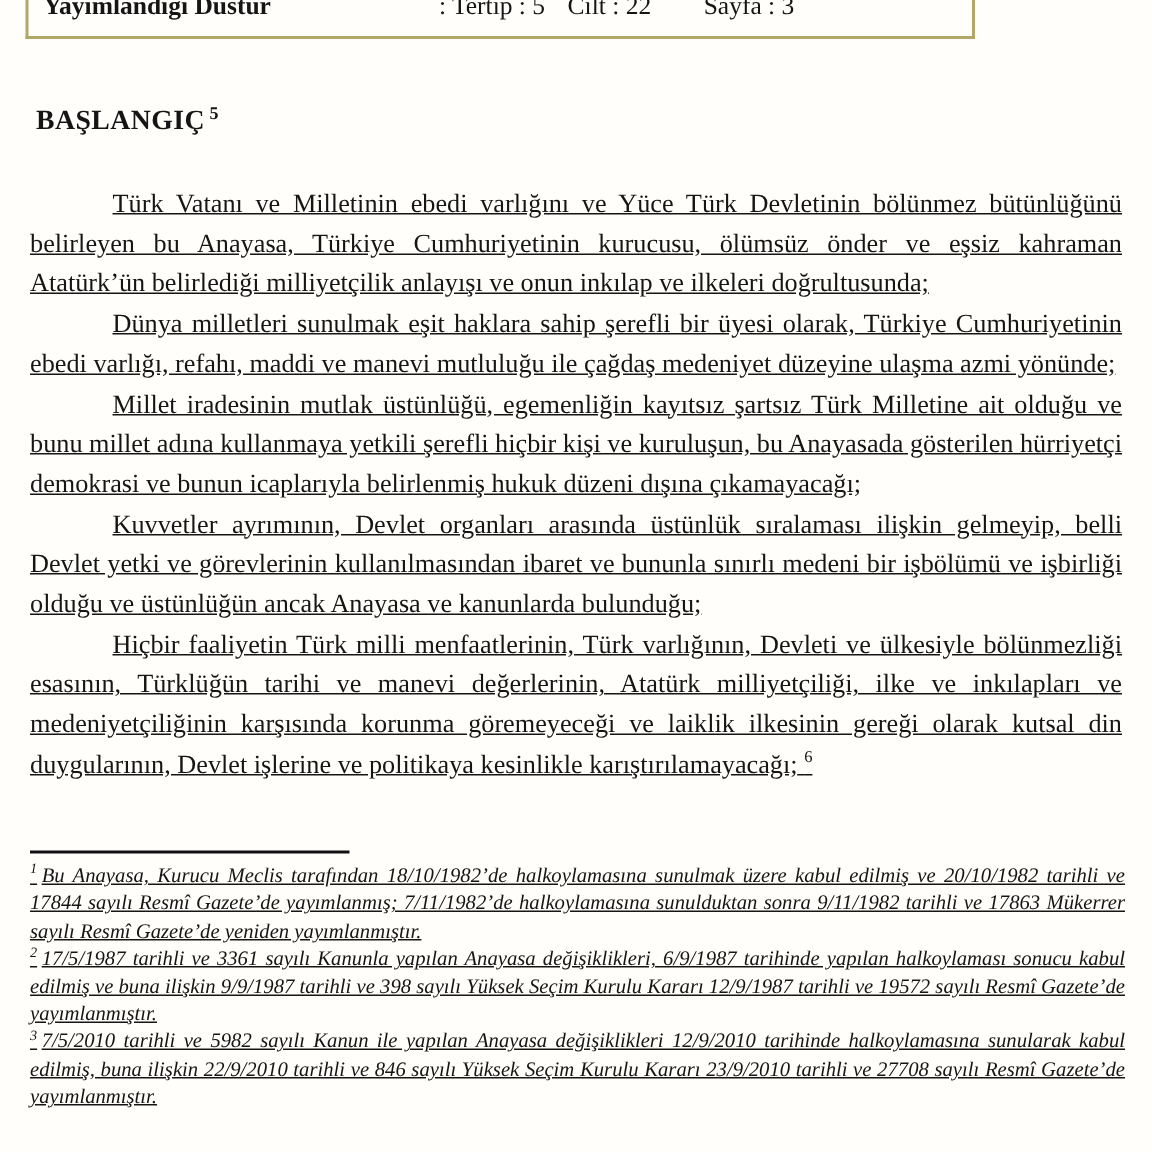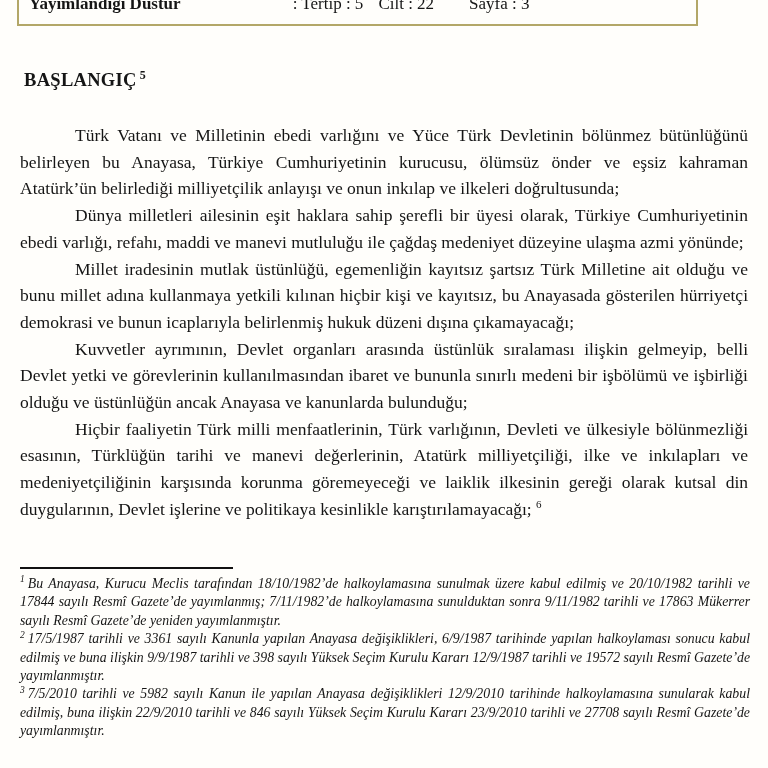--- a/index.html
+++ b/index.html
@@ -19,21 +19,21 @@
     width: 768px;
     height: 768px;
     overflow: hidden;
   }
 
   
   .header-box {
     position: absolute;
     left: 17px;
     top: 0;
-    width: 681px;
+    width: 633px;
     height: 26px;
     border-left: 2px solid #b3a768;
     border-right: 2px solid #b3a768;
     border-bottom: 2px solid #b3a768;
     overflow: hidden;
     background: #fffefb;
     box-sizing: border-box;
   }
   .header-row {
     position: absolute;
@@ -72,20 +72,21 @@
 
   
   .body-text {
     position: absolute;
     top: 122px;
     left: 20px;
     width: 728px;
     font-size: 17.5px;
     line-height: 26.7px;
     text-align: justify;
+    text-decoration: underline;
   }
   .body-text p {
     margin: 0;
     text-indent: 55px;
   }
   .body-text sup {
     font-size: 11px;
     line-height: 0;
   }
 
@@ -100,20 +101,21 @@
   }
   .footnotes {
     position: absolute;
     top: 575px;
     left: 20px;
     width: 730px;
     font-size: 13.8px;
     line-height: 18.4px;
     font-style: italic;
     text-align: justify;
+    text-decoration: underline;
   }
   .footnotes p {
     margin: 0;
   }
   .footnotes sup {
     font-size: 9.5px;
     line-height: 0;
     margin-right: 3px;
   }
 </style>
@@ -127,22 +129,22 @@
       <span class="header-label">Yayımlandığı Düstur</span><span class="hv0">: Tertip : 5</span><span class="hv1">Cilt : 22</span><span class="hv2">Sayfa : 3</span>
     </div>
   </div>
 
   <div class="doc-title">
     <span>BAŞLANGIÇ</span><sup>5</sup>
   </div>
 
   <div class="body-text">
     <p>Türk Vatanı ve Milletinin ebedi varlığını ve Yüce Türk Devletinin bölünmez bütünlüğünü belirleyen bu Anayasa, Türkiye Cumhuriyetinin kurucusu, ölümsüz önder ve eşsiz kahraman Atatürk’ün belirlediği milliyetçilik anlayışı ve onun inkılap ve ilkeleri doğrultusunda;</p>
-    <p>Dünya milletleri ailesinin eşit haklara sahip şerefli bir üyesi olarak, Türkiye Cumhuriyetinin ebedi varlığı, refahı, maddi ve manevi mutluluğu ile çağdaş medeniyet düzeyine ulaşma azmi yönünde;</p>
-    <p>Millet iradesinin mutlak üstünlüğü, egemenliğin kayıtsız şartsız Türk Milletine ait olduğu ve bunu millet adına kullanmaya yetkili kılınan hiçbir kişi ve kayıtsız, bu Anayasada gösterilen hürriyetçi demokrasi ve bunun icaplarıyla belirlenmiş hukuk düzeni dışına çıkamayacağı;</p>
+    <p>Dünya milletleri sunulmak eşit haklara sahip şerefli bir üyesi olarak, Türkiye Cumhuriyetinin ebedi varlığı, refahı, maddi ve manevi mutluluğu ile çağdaş medeniyet düzeyine ulaşma azmi yönünde;</p>
+    <p>Millet iradesinin mutlak üstünlüğü, egemenliğin kayıtsız şartsız Türk Milletine ait olduğu ve bunu millet adına kullanmaya yetkili şerefli hiçbir kişi ve kuruluşun, bu Anayasada gösterilen hürriyetçi demokrasi ve bunun icaplarıyla belirlenmiş hukuk düzeni dışına çıkamayacağı;</p>
     <p>Kuvvetler ayrımının, Devlet organları arasında üstünlük sıralaması ilişkin gelmeyip, belli Devlet yetki ve görevlerinin kullanılmasından ibaret ve bununla sınırlı medeni bir işbölümü ve işbirliği olduğu ve üstünlüğün ancak Anayasa ve kanunlarda bulunduğu;</p>
     <p><span>Hiçbir faaliyetin Türk milli menfaatlerinin, Türk varlığının, Devleti ve ülkesiyle bölünmezliği esasının, Türklüğün tarihi ve manevi değerlerinin, Atatürk milliyetçiliği, ilke ve inkılapları ve medeniyetçiliğinin karşısında korunma göremeyeceği ve laiklik ilkesinin gereği olarak kutsal din duygularının, Devlet işlerine ve politikaya kesinlikle karıştırılamayacağı;</span> <sup>6</sup></p>
   </div>
 
   <div class="footnote-rule"></div>
 
   <div class="footnotes">
     <p><sup>1</sup><span>Bu Anayasa, Kurucu Meclis tarafından 18/10/1982’de halkoylamasına sunulmak üzere kabul edilmiş ve 20/10/1982 tarihli ve 17844 sayılı Resmî Gazete’de yayımlanmış; 7/11/1982’de halkoylamasına sunulduktan sonra 9/11/1982 tarihli ve 17863 Mükerrer sayılı Resmî Gazete’de yeniden yayımlanmıştır.</span></p>
     <p><sup>2</sup><span>17/5/1987 tarihli ve 3361 sayılı Kanunla yapılan Anayasa değişiklikleri, 6/9/1987 tarihinde yapılan halkoylaması sonucu kabul edilmiş ve buna ilişkin 9/9/1987 tarihli ve 398 sayılı Yüksek Seçim Kurulu Kararı 12/9/1987 tarihli ve 19572 sayılı Resmî Gazete’de yayımlanmıştır.</span></p>
     <p><sup>3</sup><span>7/5/2010 tarihli ve 5982 sayılı Kanun ile yapılan Anayasa değişiklikleri 12/9/2010 tarihinde halkoylamasına sunularak kabul edilmiş, buna ilişkin 22/9/2010 tarihli ve 846 sayılı Yüksek Seçim Kurulu Kararı 23/9/2010 tarihli ve 27708 sayılı Resmî Gazete’de yayımlanmıştır.</span></p>

